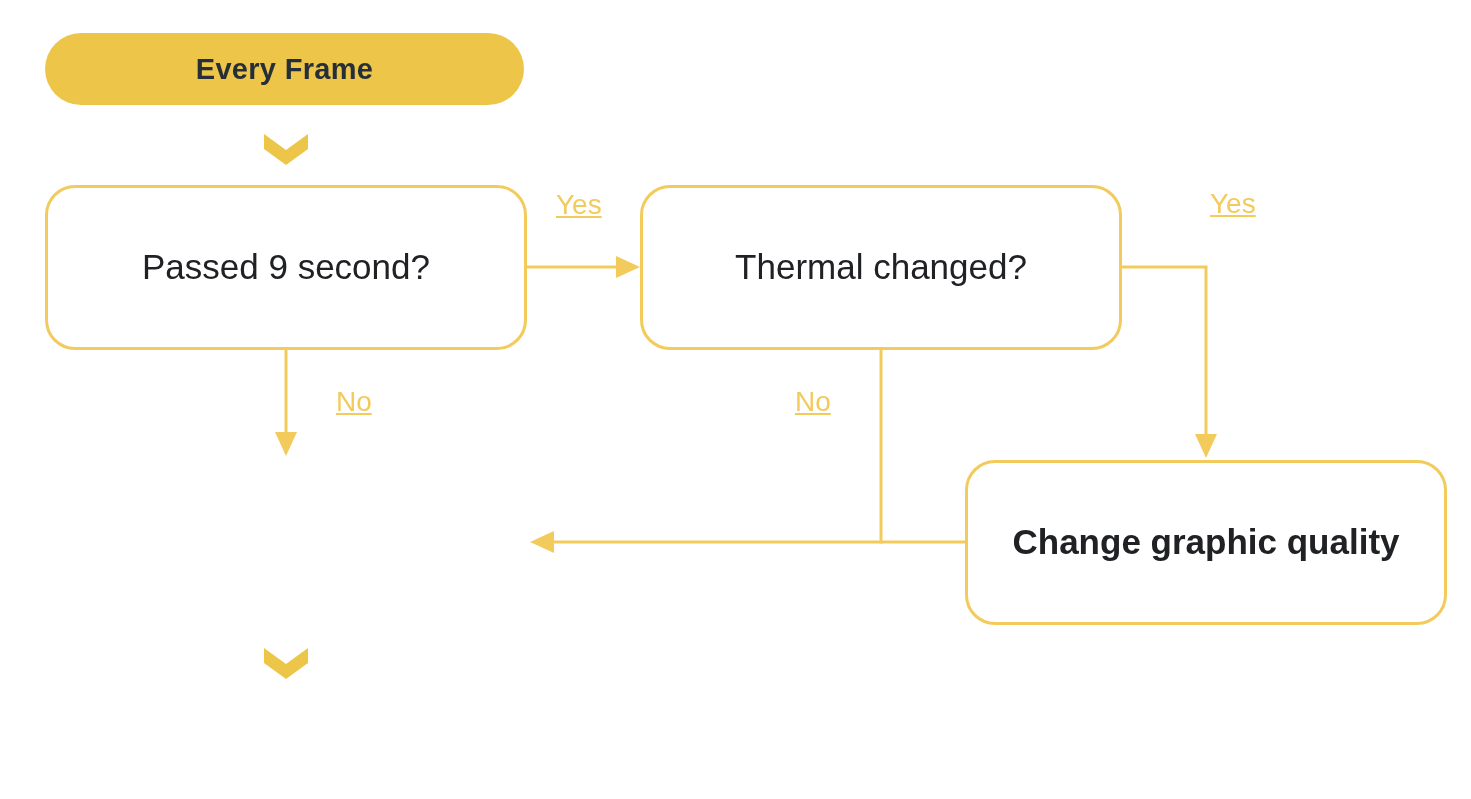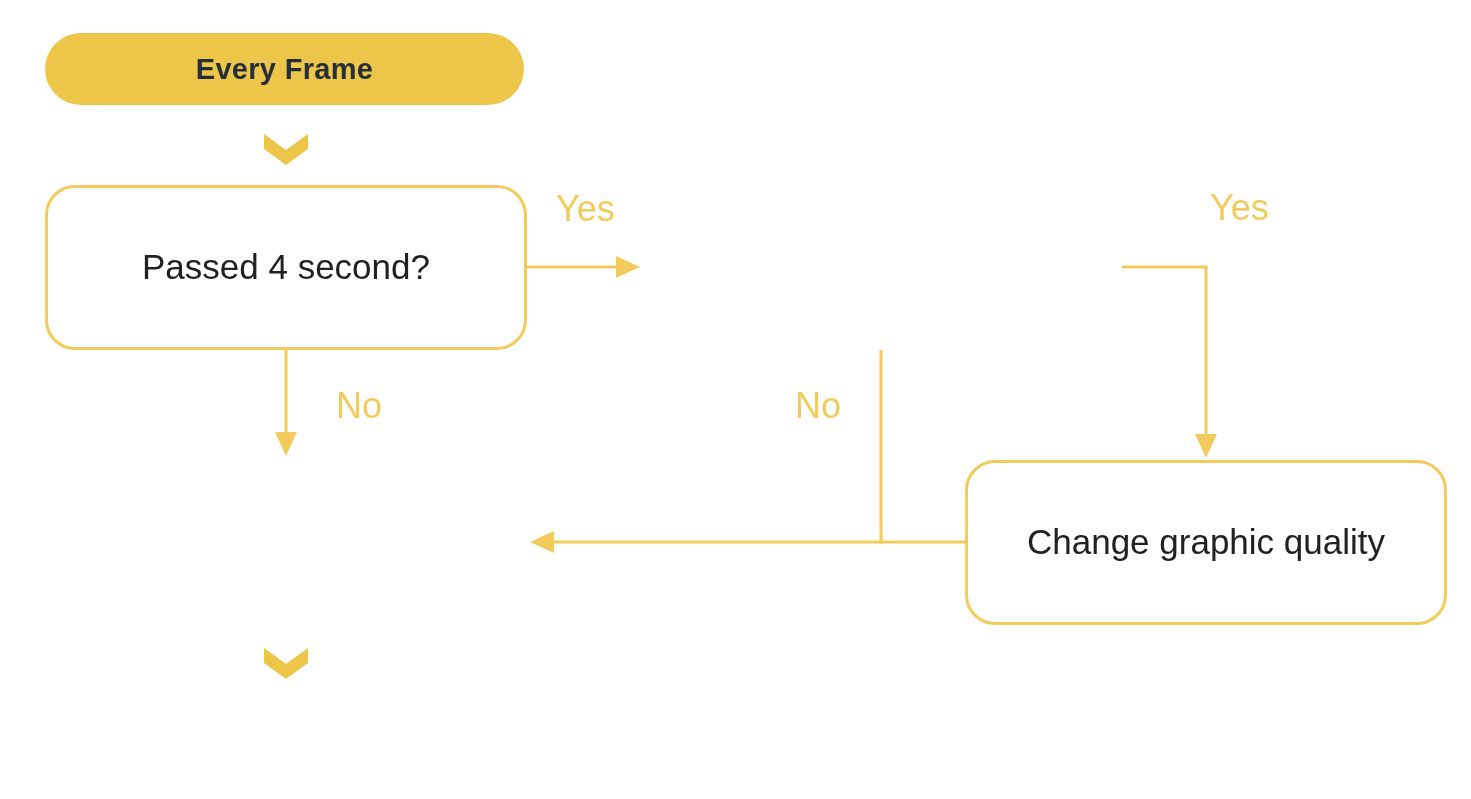--- a/index.html
+++ b/index.html
@@ -66,31 +66,32 @@
     align-items: center;
     justify-content: center;
     font-size: 35px;
     color: var(--node-text);
     text-align: center;
     white-space: pre-line;
     line-height: 1.34;
   }
   .edge-label {
     position: absolute;
-    font-size: 36px;
+    font-size: 28px;
     line-height: 1;
     font-weight: 500;
     color: var(--accent-line);
+    text-decoration: underline;
   }
   
   #pill-start  { left: 45px;  top: 33px;  width: 479px; height: 72px; }
   #node-passed { left: 45px;  top: 185px; width: 482px; height: 165px; }
   #node-thermal{ left: 640px; top: 185px; width: 482px; height: 165px; }
   #node-check  { left: 45px;  top: 458px; width: 482px; height: 167px; }
-  #node-change { left: 965px; top: 460px; width: 482px; height: 165px; }
+  #node-change { left: 965px; top: 460px; width: 482px; height: 165px; font-weight: bold; }
   #pill-end    { left: 45px;  top: 700px; width: 479px; height: 73px; }
   #label-passed-yes  { left: 556px;  top: 191px; }
   #label-thermal-yes { left: 1210px; top: 190px; }
   #label-passed-no   { left: 336px;  top: 388px; }
   #label-thermal-no  { left: 795px;  top: 388px; }
 </style>
 </head>
 <body>
 
 <div class="canvas">
@@ -125,22 +126,23 @@
       <polygon class="head" points="530,542 554,531 554,553"></polygon>
     </g>
 
     <g>
       <polygon class="chev" points="264,648 286,664 308,648 308,663 286,679 264,663"></polygon>
     </g>
   </svg>
 
   <div class="pill" id="pill-start">Every Frame</div>
 
-  <div class="node" id="node-passed">Passed 4 second?</div>
+  <div class="node" id="node-passed">Passed 9 second?</div>
 
+  <div class="node" id="node-thermal">Thermal changed?</div>
 
 
   <div class="node" id="node-change">Change graphic quality</div>
 
 
   <span class="edge-label" id="label-passed-yes">Yes</span>
 
   <span class="edge-label" id="label-thermal-yes">Yes</span>
 
   <span class="edge-label" id="label-passed-no">No</span>

